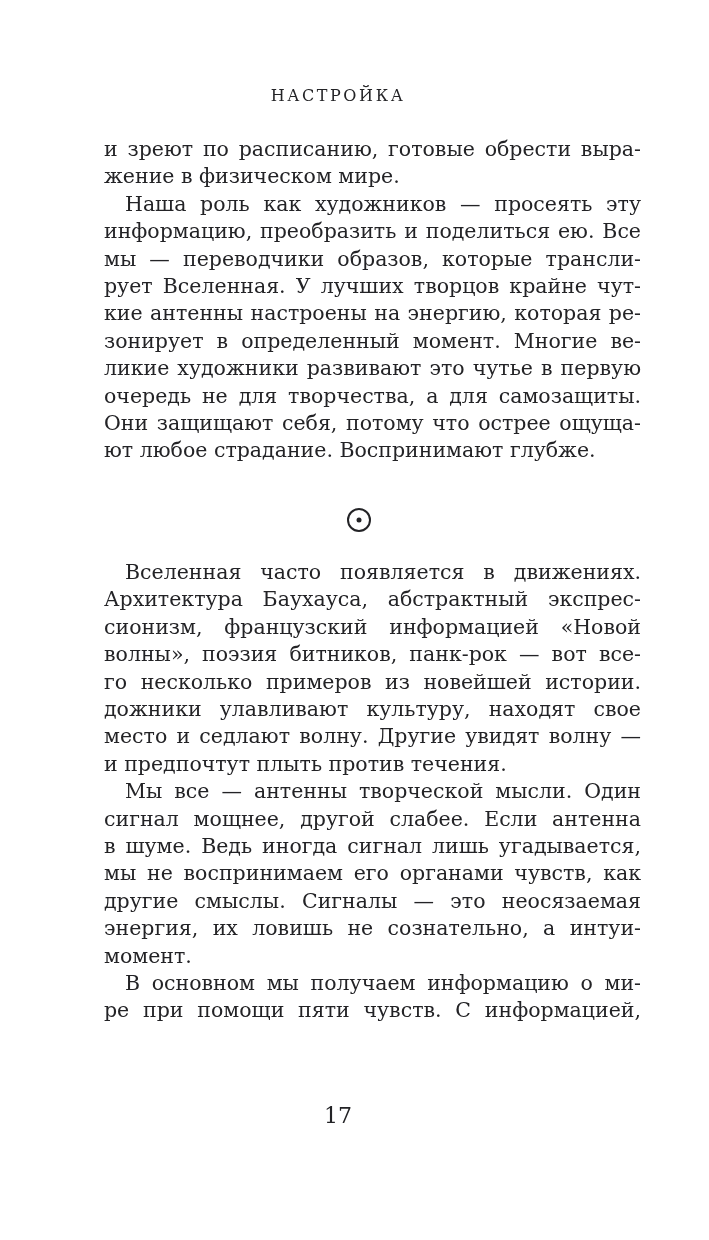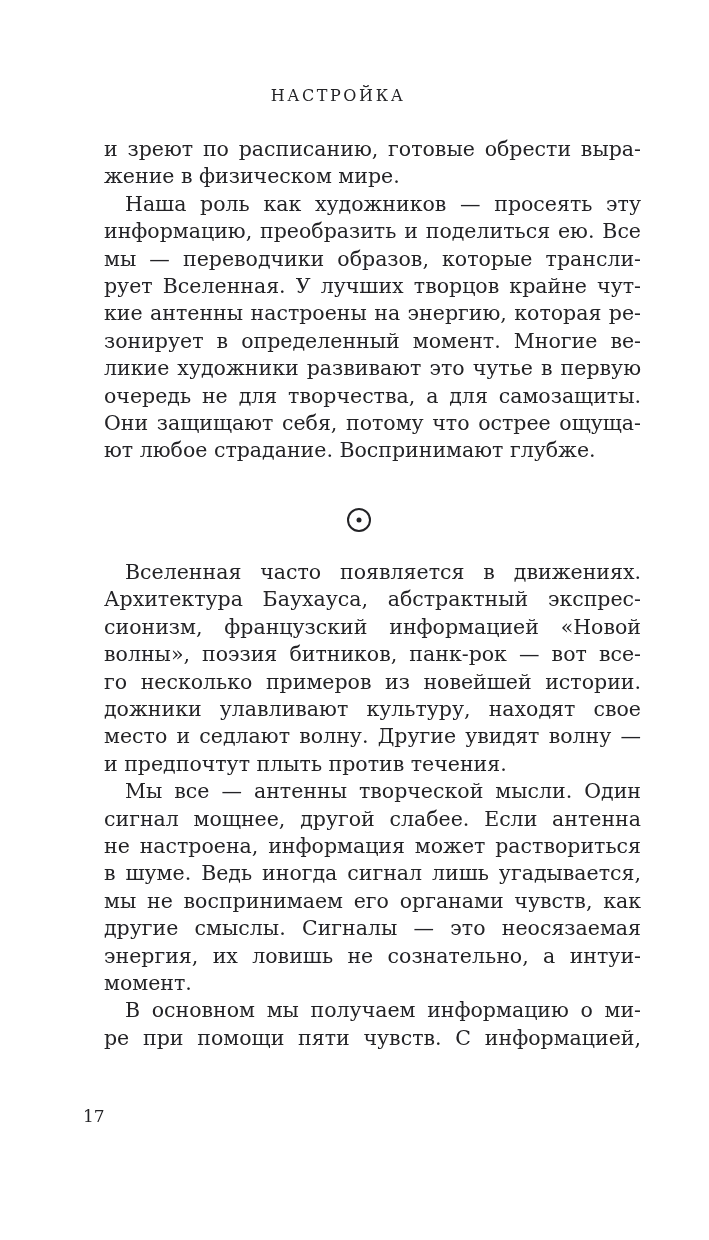--- a/index.html
+++ b/index.html
@@ -54,22 +54,22 @@
     position: absolute;
     width: 5px; height: 5px;
     background: #232326;
     border-radius: 50%;
     left: 50%; top: 50%;
     transform: translate(-50%, -50%);
   }
   .page-number {
     position: absolute;
     left: 83px; top: 1102px; width: 510px;
-    text-align: left;
-    font-size: 17px;
+    text-align: center;
+    font-size: 22px;
     line-height: 28px;
   }
 </style>
 </head>
 <body>
 
 <div class="running-header">НАСТРОЙКА</div>
 
 <div class="body-text" id="body-text">
   <div class="line">и зреют по расписанию, готовые обрести выра-</div>
@@ -116,21 +116,20 @@
   <div class="line">дожники улавливают культуру, находят свое</div>
 
   <div class="line">место и седлают волну. Другие увидят волну —</div>
 
   <div class="line para-end">и предпочтут плыть против течения.</div>
 
   <div class="line indent">Мы все — антенны творческой мысли. Один</div>
 
   <div class="line">сигнал мощнее, другой слабее. Если антенна</div>
 
-  <div class="line">не настроена, информация может раствориться</div>
 
   <div class="line">в шуме. Ведь иногда сигнал лишь угадывается,</div>
 
   <div class="line">мы не воспринимаем его органами чувств, как</div>
 
   <div class="line">другие смыслы. Сигналы — это неосязаемая</div>
 
   <div class="line">энергия, их ловишь не сознательно, а интуи-</div>
 
   <div class="line para-end">момент.</div>

